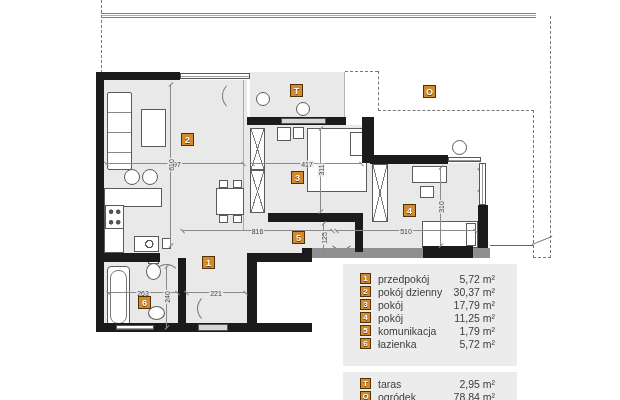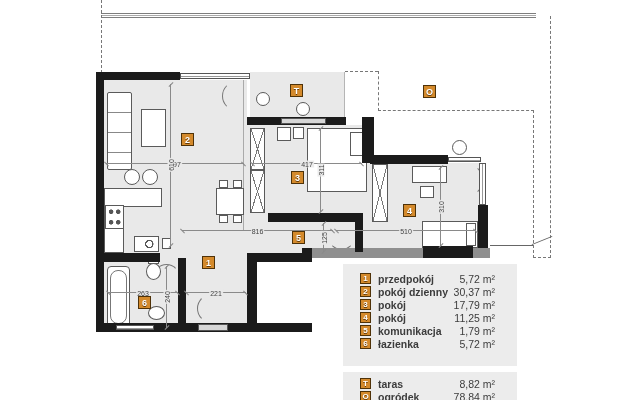--- a/index.html
+++ b/index.html
@@ -51,21 +51,21 @@
     color:#fff;font-weight:bold;font-size:9px;line-height:12px;text-align:center;
     text-shadow:0 1px 0 rgba(80,45,0,.85);z-index:6;box-sizing:content-box;}
   .watermark{position:absolute;left:140px;top:186px;width:330px;text-align:center;font-weight:bold;
     font-size:26px;letter-spacing:2px;color:#a8a8a8;opacity:.5;white-space:nowrap;z-index:5;}
   .legend{position:absolute;background:#ececec;z-index:7;padding:8px 22px 3px 17px;}
   .lrow{display:flex;align-items:center;height:13px;font-size:10.5px;color:#3c3c3c;}
   .licon{display:inline-block;width:11px;height:11px;background:#d48a2c;border:1px solid #4f3208;
     color:#fff;font-size:8px;line-height:10px;text-align:center;font-weight:bold;margin-right:7px;flex:0 0 auto;
     text-shadow:0 1px 0 rgba(80,45,0,.85);}
   .licon.empty{background:transparent;border-color:transparent;text-shadow:none;}
-  .llab{flex:1;font-weight:bold;}
+  .llab{flex:1;}
   .lval{text-align:right;white-space:nowrap;}
 </style>
 </head>
 <body>
 
 <div id="plan">
 
   <div class="fence" style="left:101px;top:13px;width:435px;"></div>
   <div class="dash-v" style="left:101px;top:0;height:73px;"></div>
   <div class="dash-v" style="left:550px;top:16px;height:242px;"></div>
@@ -228,21 +228,21 @@
       <div class="lrow">
         <span class="licon">6</span>
         <span class="llab">łazienka</span>
         <span class="lval">5,72 m²</span>
       </div>
     </div>
   <div class="legend" id="legend-outdoor" style="left:343px;top:372px;width:174px;height:32px;padding-top:5px;">
       <div class="lrow">
         <span class="licon">T</span>
         <span class="llab">taras</span>
-        <span class="lval">8,82 m²</span>
+        <span class="lval">2,95 m²</span>
       </div>
       <div class="lrow">
         <span class="licon">O</span>
         <span class="llab">ogródek</span>
         <span class="lval">78,84 m²</span>
       </div>
     </div>
 
 </div>
 

